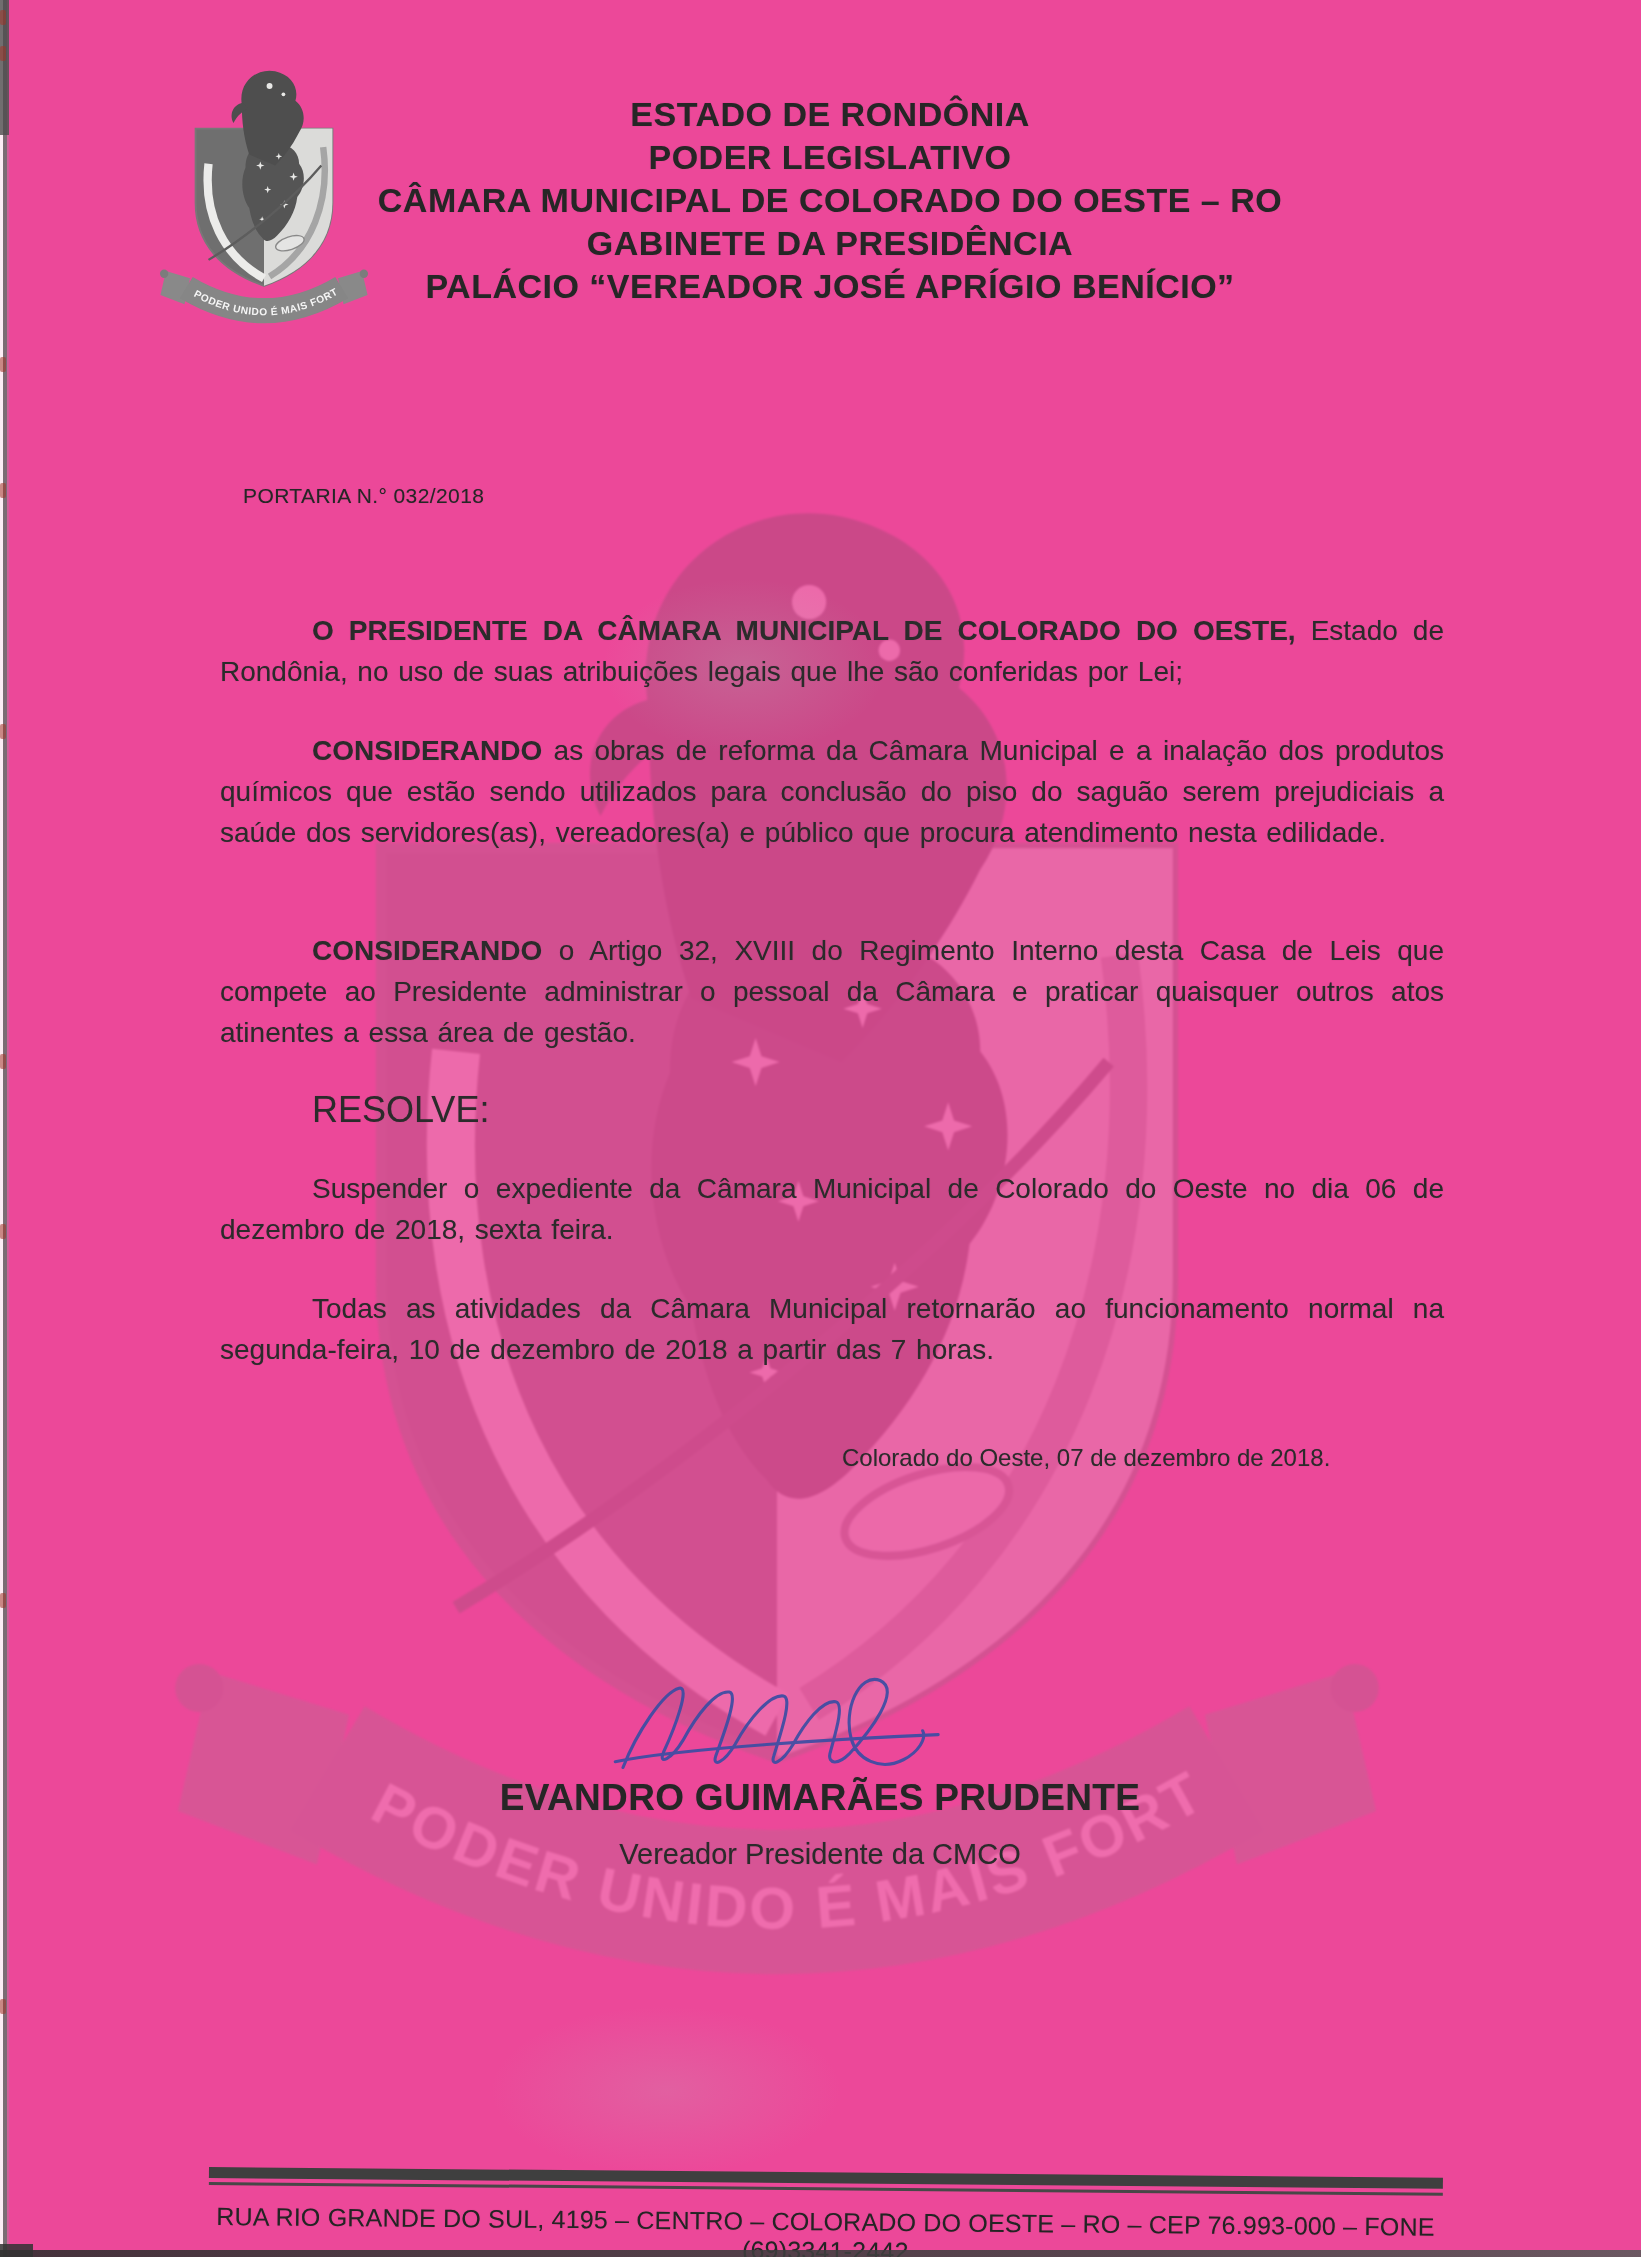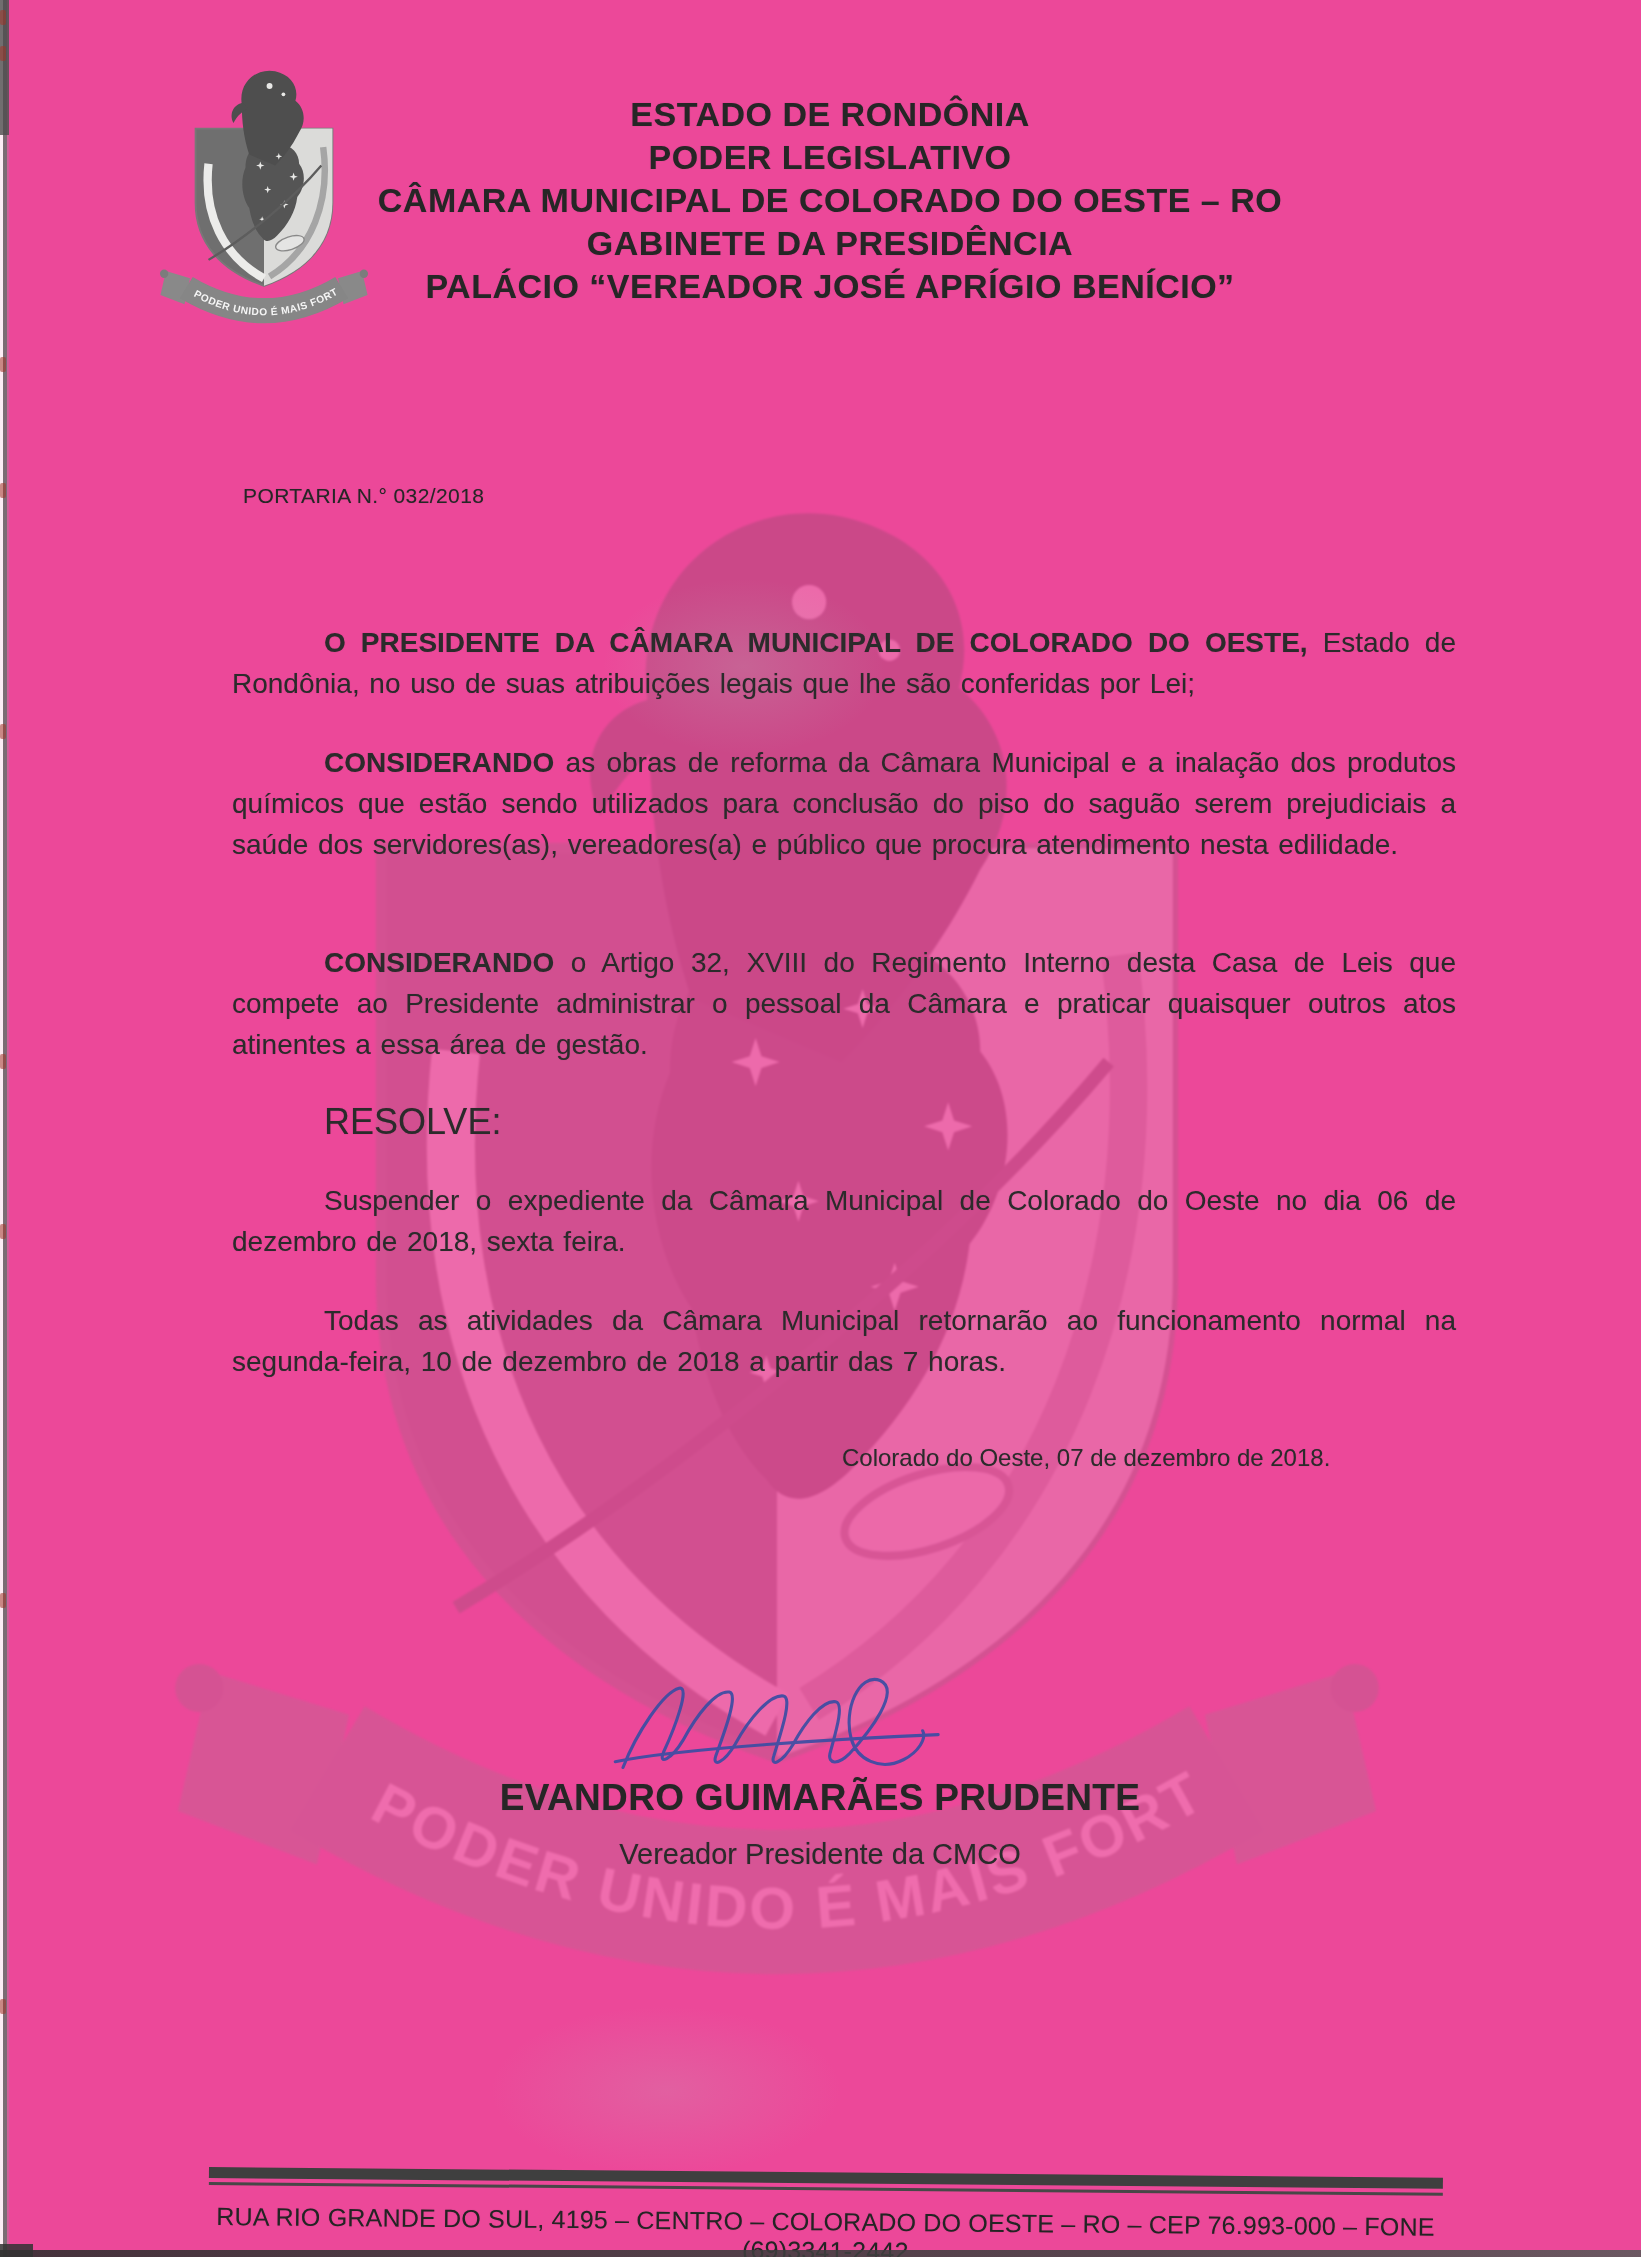--- a/index.html
+++ b/index.html
@@ -32,21 +32,21 @@
   
   .hdr-block {
     position:absolute; left:270px; top:93px; width:1120px;
     text-align:center; font-weight:bold; font-size:34px; line-height:43px;
     letter-spacing:0.5px; color:#262626; text-shadow:0 0 1px rgba(40,40,40,.28);
   }
   
   .portaria { position:absolute; left:227px; top:484px; font-size:21px; font-weight:normal;
     letter-spacing:0.4px; color:#262626; text-shadow:0 0 1px rgba(40,40,40,.28);margin-left:16px; }
   .body-par {
-    position:absolute; left:220px; width:1224px; margin:12px;
+    position:absolute; left:220px; width:1224px; margin:0;
     font-size:28px; line-height:41px; text-align:justify; text-align-last:left;
     word-spacing:1.9px; color:#2b2b2b; text-shadow:0 0 1px rgba(40,40,40,.22);
   }
   .indent { text-indent:92px; }
   .p-open { top:610px; }
   .p-cons1 { top:730px; }
   .p-cons2 { top:930px; }
   .p-resolve { top:1089px; font-weight:normal; font-size:36px; }
   .p-res1 { top:1168px; }
   .p-res2 { top:1288px; }

